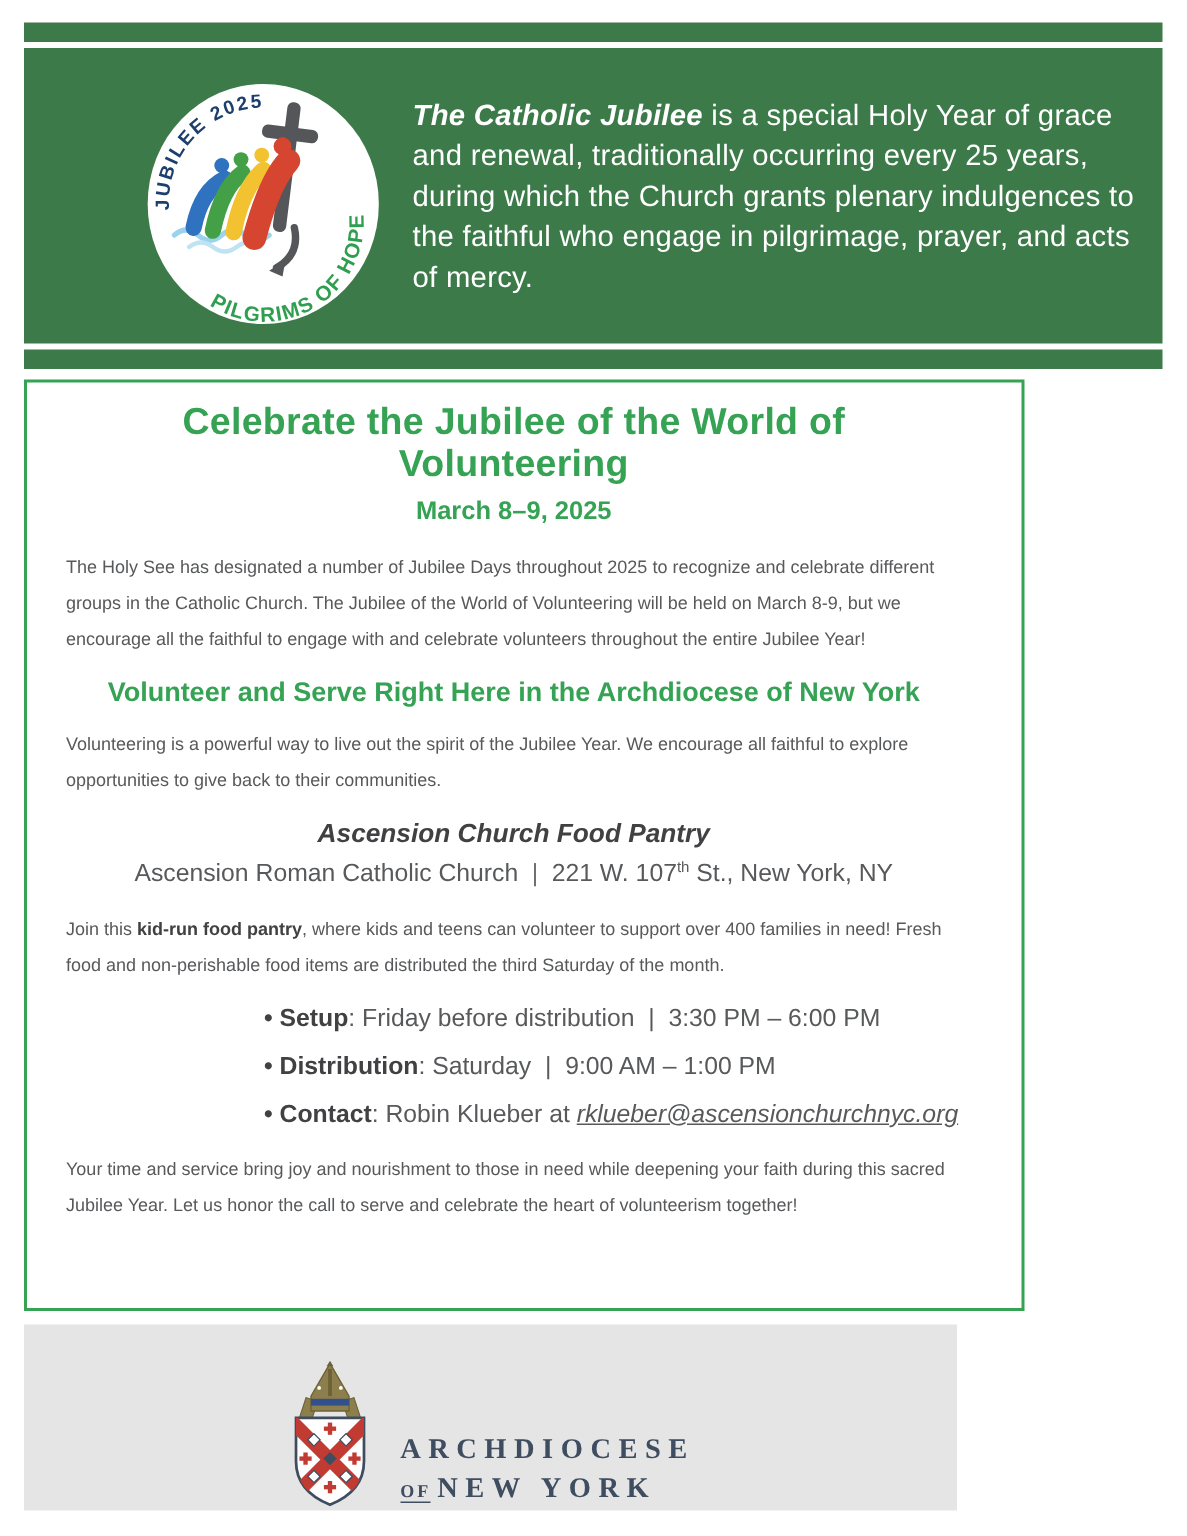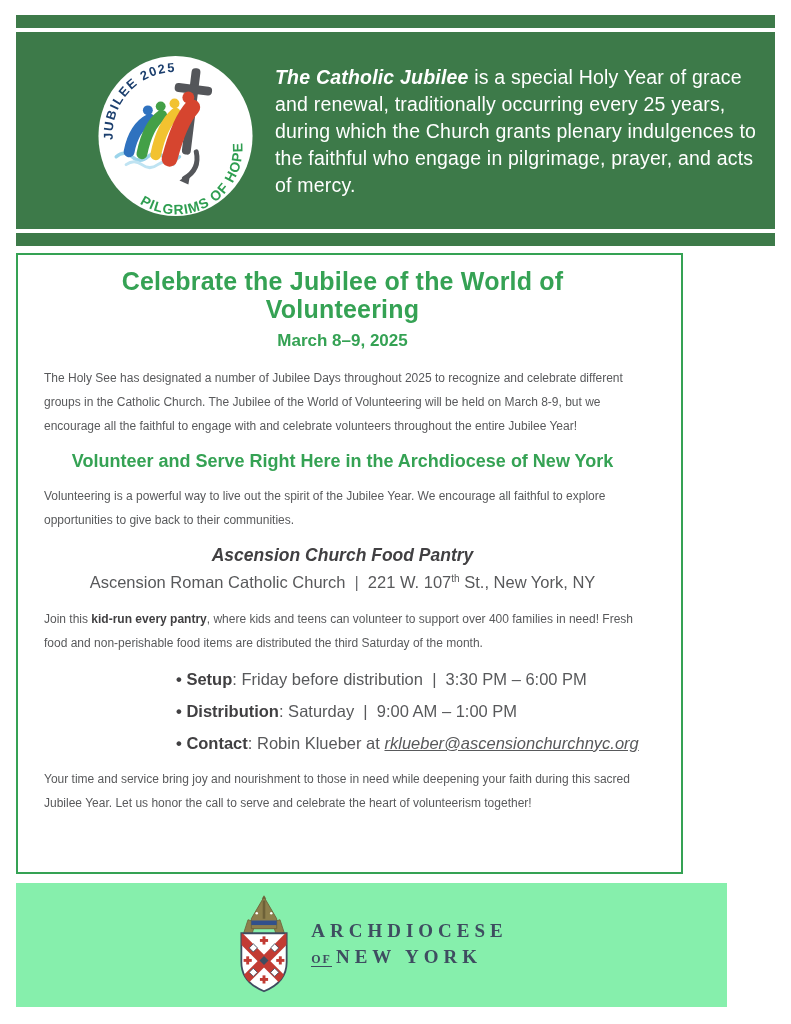--- a/index.html
+++ b/index.html
@@ -39,22 +39,22 @@
   .address sup { font-size:10px; vertical-align:6px; }
   .p3 { margin-top:14px; }
   .para b, .bullet b { color:#414042; }
   .bullets { list-style:none; margin:12px 0 0 132px; }
   .bullet { font-size:16.5px; line-height:24px; margin-bottom:8px; }
   .bullet::before { content:"• "; color:#414042; font-weight:bold; }
   .email-link { font-style:italic; text-decoration:underline; color:#58595b; }
   .p4 { margin-top:12px; }
 
   .footer-band {
-    position:absolute; left:16px; top:883px; width:711px; height:124px;
-    background:#86efac; display:flex; align-items:center; justify-content:center; gap:18px;
+    position:absolute; left:16px; top:883px; width:622px; height:124px;
+    background:#e5e5e5; display:flex; align-items:flex-end; justify-content:center; gap:18px;
   }
   .wordmark {
     font-family:"Liberation Serif", serif; color:#3e4d60; font-weight:bold;
     font-size:19px; letter-spacing:5px; line-height:26px;
   }
   .wordmark .of { font-size:12px; letter-spacing:2px; border-bottom:1px solid #3e4d60; margin-right:4px; }
 </style>
 </head>
 <body>
 
@@ -111,21 +111,21 @@
 
   <h3 class="h-green-sub">Volunteer and Serve Right Here in the Archdiocese of New York</h3>
 
   <p class="para p2">Volunteering is a powerful way to live out the spirit of the Jubilee Year. We encourage all faithful to explore opportunities to give back to their communities.</p>
 
 
   <div class="pantry-name">Ascension Church Food Pantry</div>
 
   <p class="address"><span>Ascension Roman Catholic Church</span><span class="sep">|</span><span>221 W. 107</span><sup>th</sup><span> St., New York, NY</span></p>
 
-  <p class="para p3"><span>Join this </span><b>kid-run every pantry</b><span>, where kids and teens can volunteer to support over 400 families in need! Fresh food and non-perishable food items are distributed the third Saturday of the month.</span></p>
+  <p class="para p3"><span>Join this </span><b>kid-run food pantry</b><span>, where kids and teens can volunteer to support over 400 families in need! Fresh food and non-perishable food items are distributed the third Saturday of the month.</span></p>
 
   <ul class="bullets">
     <li class="bullet"><b>Setup</b><span>: Friday before distribution &nbsp;|&nbsp; 3:30 PM – 6:00 PM</span></li>
     <li class="bullet"><b>Distribution</b><span>: Saturday &nbsp;|&nbsp; 9:00 AM – 1:00 PM</span></li>
     <li class="bullet"><b>Contact</b><span>: Robin Klueber at </span><a class="email-link" href="#">rklueber@ascensionchurchnyc.org</a></li>
   </ul>
 
   <p class="para p4">Your time and service bring joy and nourishment to those in need while deepening your faith during this sacred Jubilee Year. Let us honor the call to serve and celebrate the heart of volunteerism together!</p>
 </div>
 

